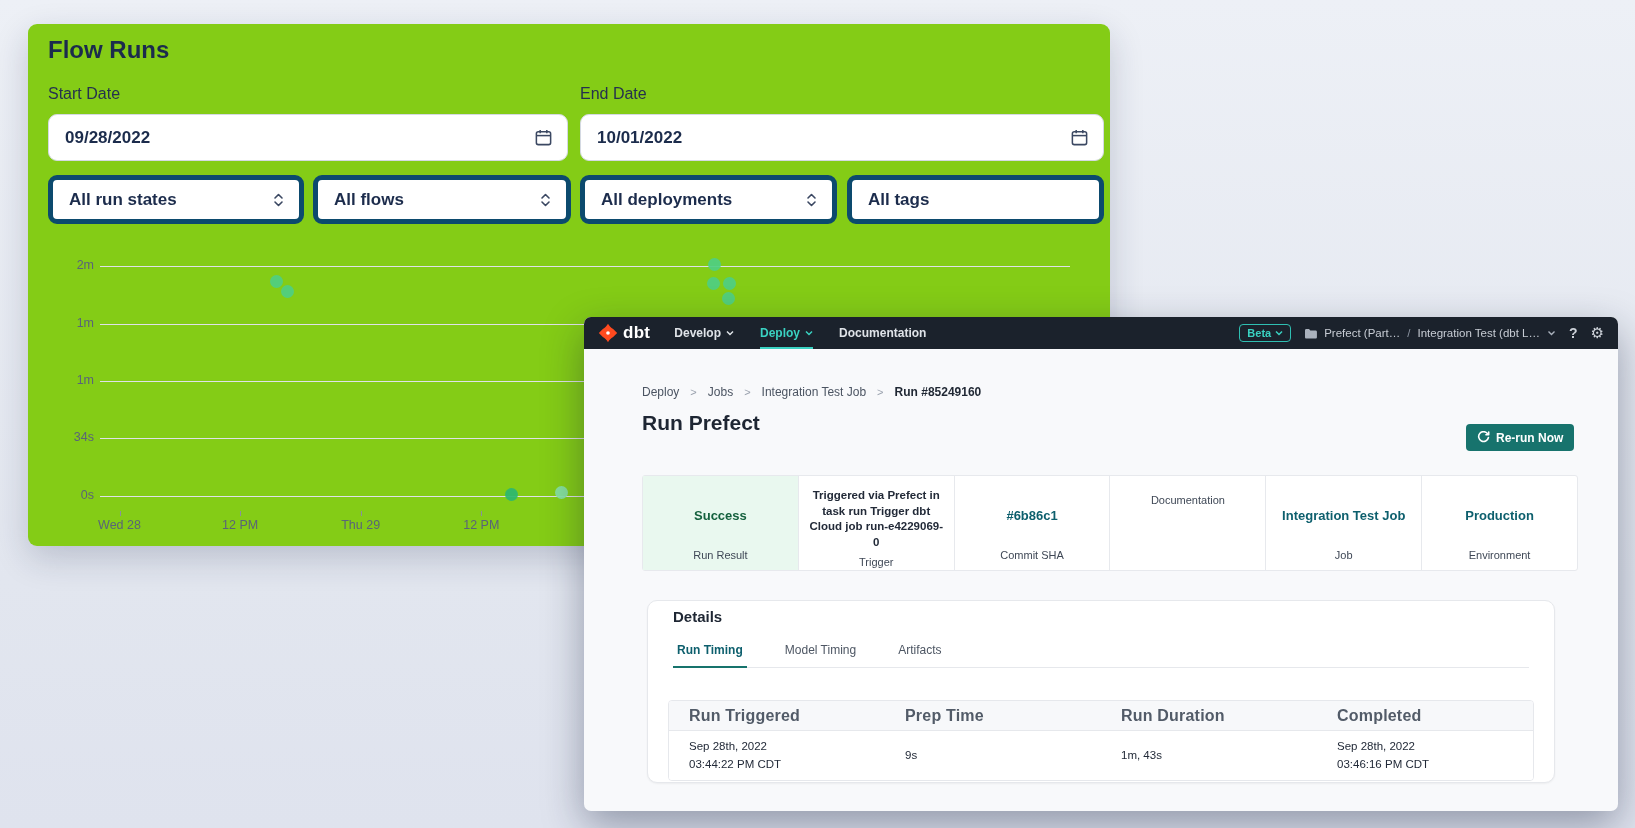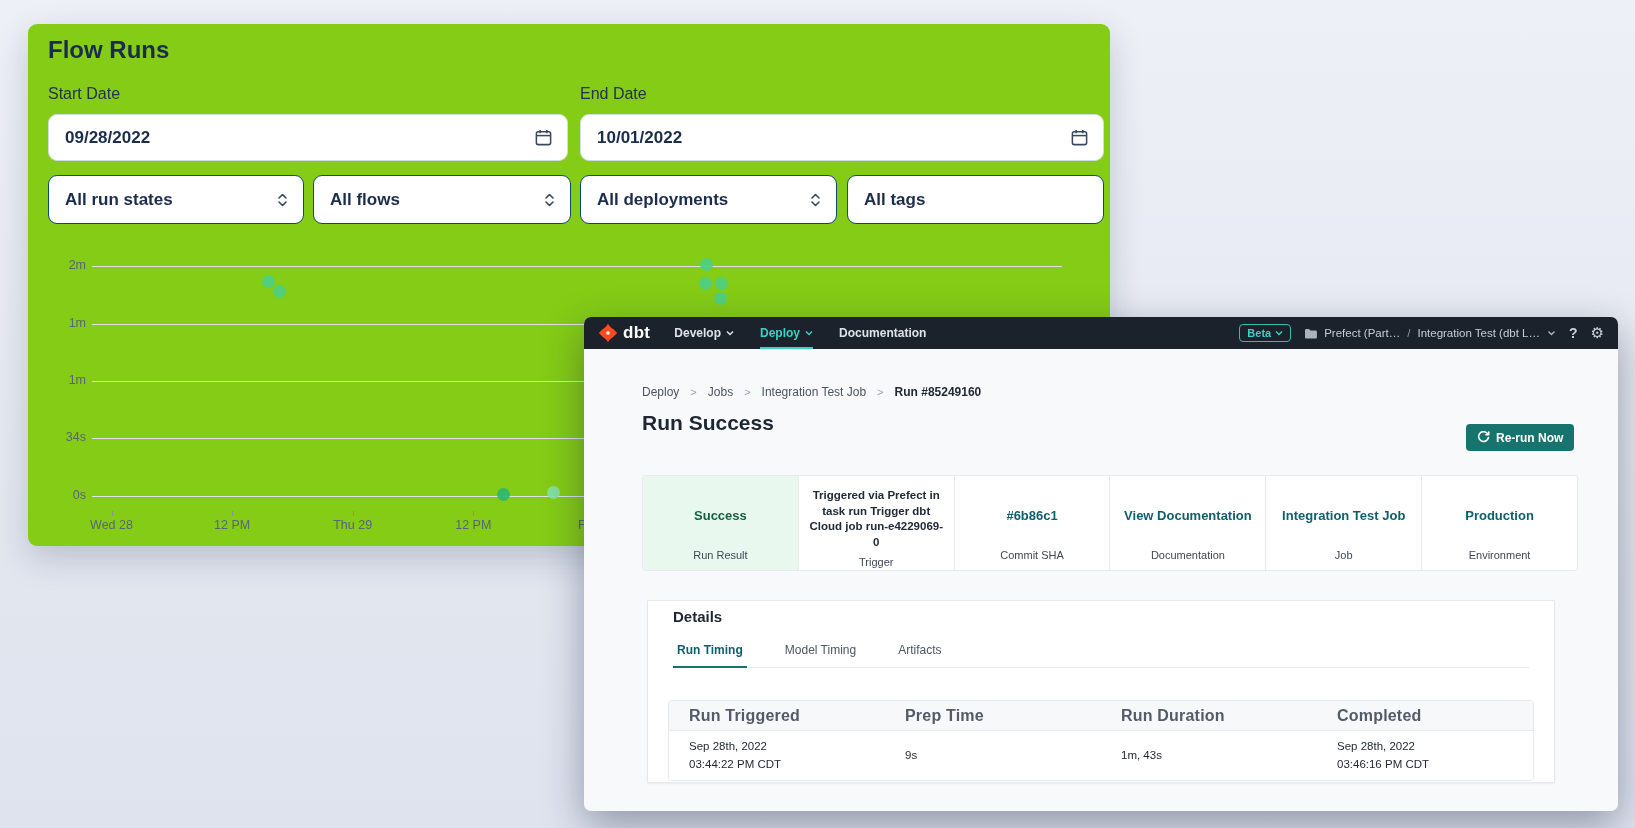--- a/index.html
+++ b/index.html
@@ -8,27 +8,27 @@
   .stage{position:relative;width:1635px;height:828px;}
 
   
   .pf{position:absolute;left:28px;top:24px;width:1082px;height:522px;background:#84cc16;
       border-radius:9px;box-shadow:0 12px 34px rgba(25,35,70,.20);z-index:1;}
   .pf-title{position:absolute;left:20px;top:12px;margin:0;font-size:24px;font-weight:800;color:#1b2b4d;}
   .pf-label{position:absolute;top:61px;font-size:16px;font-weight:500;color:#25314f;}
   .pf-input{position:absolute;top:90px;height:47px;border:1px solid #d4d9e2;border-radius:9px;
       display:flex;align-items:center;padding:0 14px 0 16px;box-sizing:border-box;background:#fff;cursor:text;}
   .pf-input .val{flex:1;font-size:17px;font-weight:700;color:#1c2c4c;}
-  .pf-select{position:absolute;top:151px;height:49px;border:1px solid #0c4a6e;border-radius:9px;
+  .pf-select{position:absolute;top:151px;height:49px;border:5px solid #0c4a6e;border-radius:9px;
       display:flex;align-items:center;padding:0 14px 0 16px;box-sizing:border-box;background:#fff;cursor:pointer;}
   .pf-select .val{flex:1;font-size:17px;font-weight:700;color:#1c2c4c;}
   .icn{display:inline-flex;align-items:center;justify-content:center;}
 
   
-  .chart{position:absolute;left:0;top:0;width:1082px;height:522px;pointer-events:none;}
+  .chart{position:absolute;left:8px;top:0;width:1082px;height:522px;pointer-events:none;}
   .gline{position:absolute;height:1px;background:#dfe1e7;}
   .ylab{position:absolute;width:58px;text-align:right;font-size:12.5px;color:#5a6478;}
   .xtick{position:absolute;width:1px;height:5px;background:#8a909c;}
   .xlab{position:absolute;width:90px;text-align:center;font-size:12.5px;color:#5a6478;}
   .dot{position:absolute;width:13px;height:13px;border-radius:50%;opacity:.92;pointer-events:auto;cursor:pointer;}
 
   
   .dbt{position:absolute;left:584px;top:317px;width:1034px;height:494px;background:#f8f9fb;
       border-radius:7px;box-shadow:0 14px 40px rgba(15,25,55,.38);z-index:2;}
   .topbar{position:absolute;left:0;top:0;right:0;height:32px;background:#1b222c;
@@ -65,21 +65,21 @@
   .card:first-child{border-left:none;}
   .card.success{background:#e9f8ef;}
   .card-value{flex:1;display:flex;align-items:center;justify-content:center;
       font-size:13px;font-weight:700;color:#0d5f6d;line-height:1.35;}
   .card.success .card-value{color:#15613e;}
   .card.text .card-value{color:#222a38;font-size:11.5px;}
   .card.link .card-value{cursor:pointer;}
   .card-label{font-size:11px;color:#3f4856;padding-top:6px;}
 
   .panel{position:absolute;left:63px;top:283px;width:908px;height:183px;background:#fff;
-      border:1px solid #e6e8ec;border-radius:1px;box-sizing:border-box;box-shadow:0 1px 2px rgba(0,0,0,.05);}
+      border:1px solid #e6e8ec;border-radius:10px;box-sizing:border-box;box-shadow:0 1px 2px rgba(0,0,0,.05);}
   .panel-h3{position:absolute;left:25px;top:7px;margin:0;font-size:15px;font-weight:800;color:#1e2633;}
   .tabs{position:absolute;left:25px;top:42px;right:25px;display:flex;gap:34px;
       border-bottom:1px solid #e6e8ec;}
   .tab{font-size:12px;color:#4d5663;padding:0 4px 9px;cursor:pointer;}
   .tab.active{color:#0d5f6d;font-weight:700;border-bottom:2px solid #16736c;margin-bottom:-1px;}
   .rtable{position:absolute;left:20px;top:99px;width:866px;border:1px solid #e6e8ec;
       border-radius:4px;overflow:hidden;box-sizing:border-box;}
   .thead{display:flex;background:#f7f8fa;border-bottom:1px solid #e6e8ec;height:29px;align-items:center;}
   .th{width:25%;padding-left:20px;box-sizing:border-box;font-size:16px;font-weight:600;
       color:#525b68;letter-spacing:.2px;}
@@ -249,21 +249,21 @@
     <div class="crumbs" id="dbt-crumbs">
         <span class="crumb">Deploy</span>
         <span class="crumb-sep">&gt;</span>
         <span class="crumb">Jobs</span>
         <span class="crumb-sep">&gt;</span>
         <span class="crumb">Integration Test Job</span>
         <span class="crumb-sep">&gt;</span>
         <span class="crumb last">Run #85249160</span>
       </div>
 
-    <h2 class="dbt-h2">Run Success</h2>
+    <h2 class="dbt-h2">Run Prefect</h2>
     <button class="rerun">
       <span class="icn">
         <svg width="13" height="13" viewBox="0 0 14 14" fill="none" stroke="#ffffff" stroke-width="1.7" stroke-linecap="round">
           <path d="M11.6 3.2A5.3 5.3 0 1 0 12.3 7"></path>
             <path d="M12.6 1v3h-3" stroke-linejoin="round"></path>
         </svg>
       </span>
       <span>Re-run Now</span>
     </button>
 
@@ -274,21 +274,20 @@
         </div>
         <div class="card text">
           <div class="card-value">Triggered via Prefect in task run Trigger dbt Cloud job run-e4229069-0</div>
           <div class="card-label">Trigger</div>
         </div>
         <div class="card link">
           <div class="card-value">#6b86c1</div>
           <div class="card-label">Commit SHA</div>
         </div>
         <div class="card link">
-          <div class="card-value">View Documentation</div>
           <div class="card-label">Documentation</div>
         </div>
         <div class="card link">
           <div class="card-value">Integration Test Job</div>
           <div class="card-label">Job</div>
         </div>
         <div class="card link">
           <div class="card-value">Production</div>
           <div class="card-label">Environment</div>
         </div>

